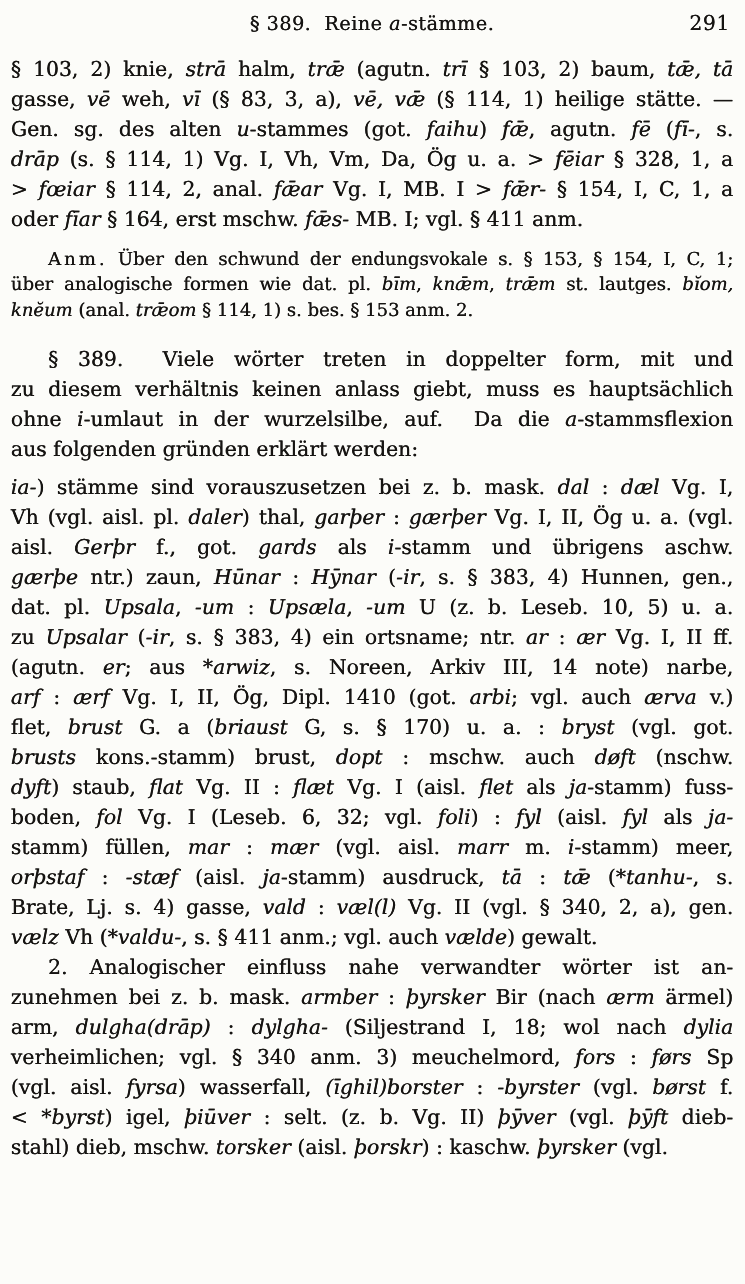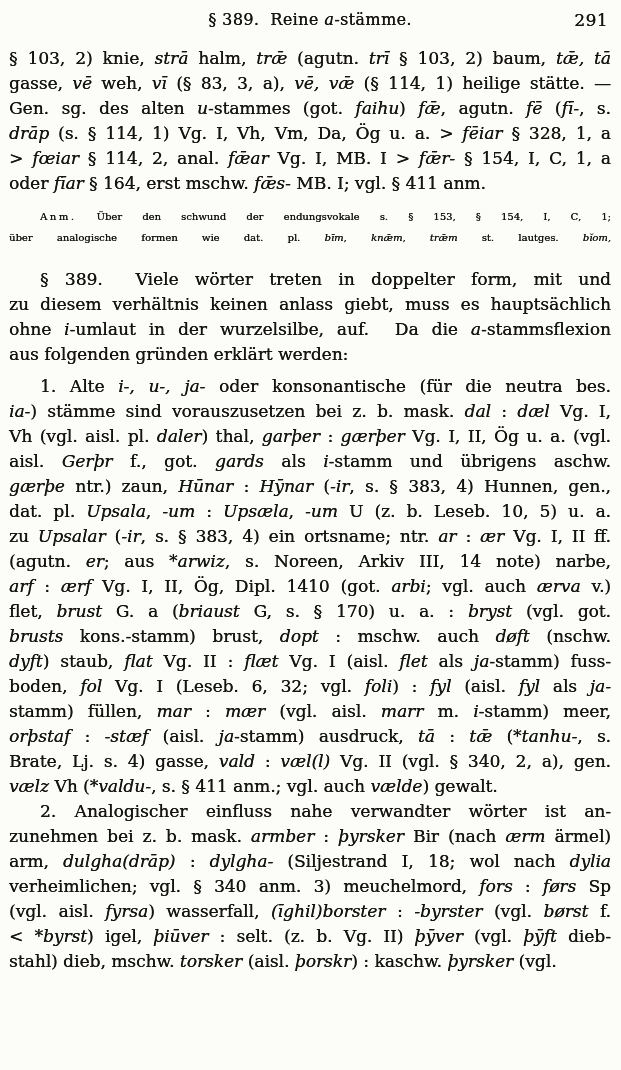--- a/index.html
+++ b/index.html
@@ -36,21 +36,21 @@
     text-align-last: justify;
     -moz-text-align-last: justify;
     white-space: normal;
   }
   .para .line.last {
     text-align-last: left;
     -moz-text-align-last: left;
   }
   .para .line.indent { padding-left: 31px; }
   .para.main  { font-size: 17px;   line-height: 25px; }
-  .para.small { font-size: 10px; line-height: 21px; }
+  .para.small { font-size: 15px; line-height: 21px; }
   .it { font-style: italic; }
   .sperr { letter-spacing: 2.5px; }
   
   [data-name="anmerkung"]   { margin-top: 10px; }
   [data-name="section-389"] { margin-top: 19px; }
   [data-name="point-1"]     { margin-top: 7px; }
   [data-name="point-2"]     { }
 </style>
 </head>
 <body>
@@ -65,29 +65,29 @@
         <div class="line" data-name="text-line"><span data-name="text-run">§ 103, 2) knie, </span><span class="it" data-name="term-italic">strā</span><span data-name="text-run"> halm, </span><span class="it" data-name="term-italic">trǣ</span><span data-name="text-run"> (agutn. </span><span class="it" data-name="term-italic">trī</span><span data-name="text-run"> § 103, 2) baum, </span><span class="it" data-name="term-italic">tǣ, tā</span></div>
         <div class="line" data-name="text-line"><span data-name="text-run">gasse, </span><span class="it" data-name="term-italic">vē</span><span data-name="text-run"> weh, </span><span class="it" data-name="term-italic">vī</span><span data-name="text-run"> (§ 83, 3, a), </span><span class="it" data-name="term-italic">vē, vǣ</span><span data-name="text-run"> (§ 114, 1) heilige stätte. —</span></div>
         <div class="line" data-name="text-line"><span data-name="text-run">Gen. sg. des alten </span><span class="it" data-name="term-italic">u</span><span data-name="text-run">-stammes (got. </span><span class="it" data-name="term-italic">faihu</span><span data-name="text-run">) </span><span class="it" data-name="term-italic">fǣ</span><span data-name="text-run">, agutn. </span><span class="it" data-name="term-italic">fē</span><span data-name="text-run"> (</span><span class="it" data-name="term-italic">fī-</span><span data-name="text-run">, s.</span></div>
         <div class="line" data-name="text-line"><span class="it" data-name="term-italic">drāp</span><span data-name="text-run"> (s. § 114, 1) Vg. I, Vh, Vm, Da, Ög u. a. &gt; </span><span class="it" data-name="term-italic">fēiar</span><span data-name="text-run"> § 328, 1, a</span></div>
         <div class="line" data-name="text-line"><span data-name="text-run">&gt; </span><span class="it" data-name="term-italic">fœiar</span><span data-name="text-run"> § 114, 2, anal. </span><span class="it" data-name="term-italic">fǣar</span><span data-name="text-run"> Vg. I, MB. I &gt; </span><span class="it" data-name="term-italic">fǣr-</span><span data-name="text-run"> § 154, I, C, 1, a</span></div>
         <div class="line last" data-name="text-line"><span data-name="text-run">oder </span><span class="it" data-name="term-italic">fīar</span><span data-name="text-run"> § 164, erst mschw. </span><span class="it" data-name="term-italic">fǣs-</span><span data-name="text-run"> MB. I; vgl. § 411 anm.</span></div>
       </div>
       <div class="para small" data-name="anmerkung">
         <div class="line indent" data-name="text-line"><span class="sperr" data-name="text-run">Anm.</span><span data-name="text-run"> Über den schwund der endungsvokale s. § 153, § 154, I, C, 1;</span></div>
         <div class="line" data-name="text-line"><span data-name="text-run">über analogische formen wie dat. pl. </span><span class="it" data-name="term-italic">bīm</span><span data-name="text-run">, </span><span class="it" data-name="term-italic">knǣm</span><span data-name="text-run">, </span><span class="it" data-name="term-italic">trǣm</span><span data-name="text-run"> st. lautges. </span><span class="it" data-name="term-italic">bĭom,</span></div>
+        <div class="line last" data-name="text-line"><span class="it" data-name="term-italic">knĕum</span><span data-name="text-run"> (anal. </span><span class="it" data-name="term-italic">trǣom</span><span data-name="text-run"> § 114, 1) s. bes. § 153 anm. 2.</span></div>
       </div>
       <div class="para main" data-name="section-389">
         <div class="line indent" data-name="text-line"><span data-name="text-run">§ 389.&nbsp; Viele wörter treten in doppelter form, mit und</span></div>
         <div class="line" data-name="text-line"><span data-name="text-run">zu diesem verhältnis keinen anlass giebt, muss es hauptsächlich</span></div>
         <div class="line" data-name="text-line"><span data-name="text-run">ohne </span><span class="it" data-name="term-italic">i</span><span data-name="text-run">-umlaut in der wurzelsilbe, auf.&nbsp; Da die </span><span class="it" data-name="term-italic">a</span><span data-name="text-run">-stammsflexion</span></div>
         <div class="line last" data-name="text-line"><span data-name="text-run">aus folgenden gründen erklärt werden:</span></div>
       </div>
       <div class="para main" data-name="point-1">
-        <div class="line indent" data-name="text-line"><span data-name="text-run">1. Alte </span><span class="it" data-name="term-italic">i-, u-, ja-</span><span data-name="text-run"> oder konsonantische (für die neutra bes.</span></div>
         <div class="line" data-name="text-line"><span class="it" data-name="term-italic">ia-</span><span data-name="text-run">) stämme sind vorauszusetzen bei z. b. mask. </span><span class="it" data-name="term-italic">dal</span><span data-name="text-run"> : </span><span class="it" data-name="term-italic">dæl</span><span data-name="text-run"> Vg. I,</span></div>
         <div class="line" data-name="text-line"><span data-name="text-run">Vh (vgl. aisl. pl. </span><span class="it" data-name="term-italic">daler</span><span data-name="text-run">) thal, </span><span class="it" data-name="term-italic">garþer</span><span data-name="text-run"> : </span><span class="it" data-name="term-italic">gærþer</span><span data-name="text-run"> Vg. I, II, Ög u. a. (vgl.</span></div>
         <div class="line" data-name="text-line"><span data-name="text-run">aisl. </span><span class="it" data-name="term-italic">Gerþr</span><span data-name="text-run"> f., got. </span><span class="it" data-name="term-italic">gards</span><span data-name="text-run"> als </span><span class="it" data-name="term-italic">i</span><span data-name="text-run">-stamm und übrigens aschw.</span></div>
         <div class="line" data-name="text-line"><span class="it" data-name="term-italic">gærþe</span><span data-name="text-run"> ntr.) zaun, </span><span class="it" data-name="term-italic">Hūnar</span><span data-name="text-run"> : </span><span class="it" data-name="term-italic">Hȳnar</span><span data-name="text-run"> (</span><span class="it" data-name="term-italic">-ir</span><span data-name="text-run">, s. § 383, 4) Hunnen, gen.,</span></div>
         <div class="line" data-name="text-line"><span data-name="text-run">dat. pl. </span><span class="it" data-name="term-italic">Upsala</span><span data-name="text-run">, </span><span class="it" data-name="term-italic">-um</span><span data-name="text-run"> : </span><span class="it" data-name="term-italic">Upsæla</span><span data-name="text-run">, </span><span class="it" data-name="term-italic">-um</span><span data-name="text-run"> U (z. b. Leseb. 10, 5) u. a.</span></div>
         <div class="line" data-name="text-line"><span data-name="text-run">zu </span><span class="it" data-name="term-italic">Upsalar</span><span data-name="text-run"> (</span><span class="it" data-name="term-italic">-ir</span><span data-name="text-run">, s. § 383, 4) ein ortsname; ntr. </span><span class="it" data-name="term-italic">ar</span><span data-name="text-run"> : </span><span class="it" data-name="term-italic">ær</span><span data-name="text-run"> Vg. I, II ff.</span></div>
         <div class="line" data-name="text-line"><span data-name="text-run">(agutn. </span><span class="it" data-name="term-italic">er</span><span data-name="text-run">; aus </span><span class="it" data-name="term-italic">*arwiz</span><span data-name="text-run">, s. Noreen, Arkiv III, 14 note) narbe,</span></div>
         <div class="line" data-name="text-line"><span class="it" data-name="term-italic">arf</span><span data-name="text-run"> : </span><span class="it" data-name="term-italic">ærf</span><span data-name="text-run"> Vg. I, II, Ög, Dipl. 1410 (got. </span><span class="it" data-name="term-italic">arbi</span><span data-name="text-run">; vgl. auch </span><span class="it" data-name="term-italic">ærva</span><span data-name="text-run"> v.)</span></div>
         <div class="line" data-name="text-line"><span data-name="text-run">flet, </span><span class="it" data-name="term-italic">brust</span><span data-name="text-run"> G. a (</span><span class="it" data-name="term-italic">briaust</span><span data-name="text-run"> G, s. § 170) u. a. : </span><span class="it" data-name="term-italic">bryst</span><span data-name="text-run"> (vgl. got.</span></div>
         <div class="line" data-name="text-line"><span class="it" data-name="term-italic">brusts</span><span data-name="text-run"> kons.-stamm) brust, </span><span class="it" data-name="term-italic">dopt</span><span data-name="text-run"> : mschw. auch </span><span class="it" data-name="term-italic">døft</span><span data-name="text-run"> (nschw.</span></div>

